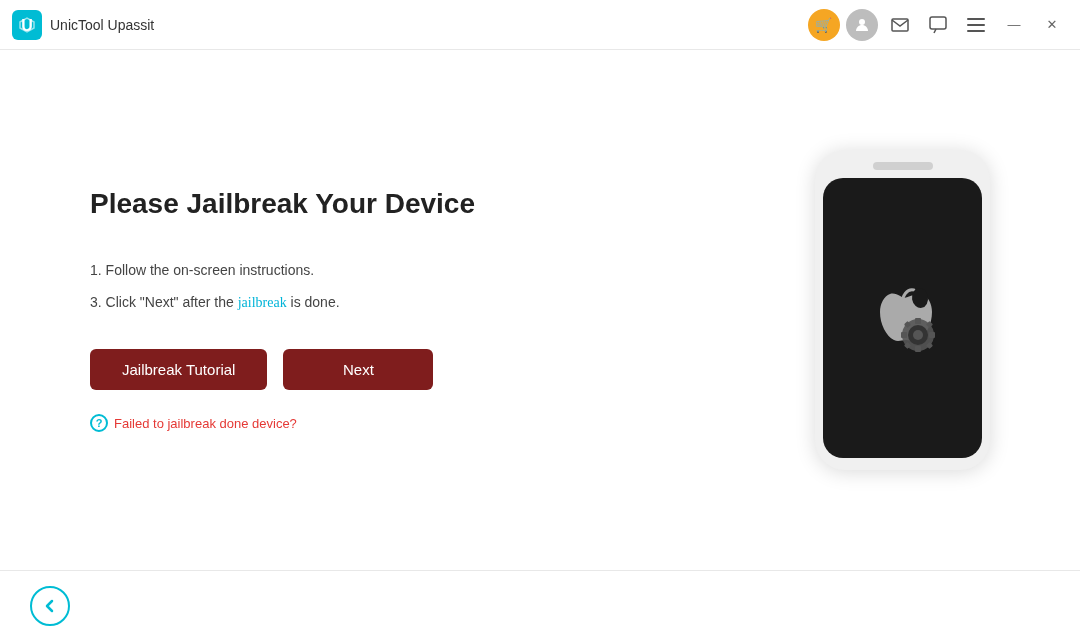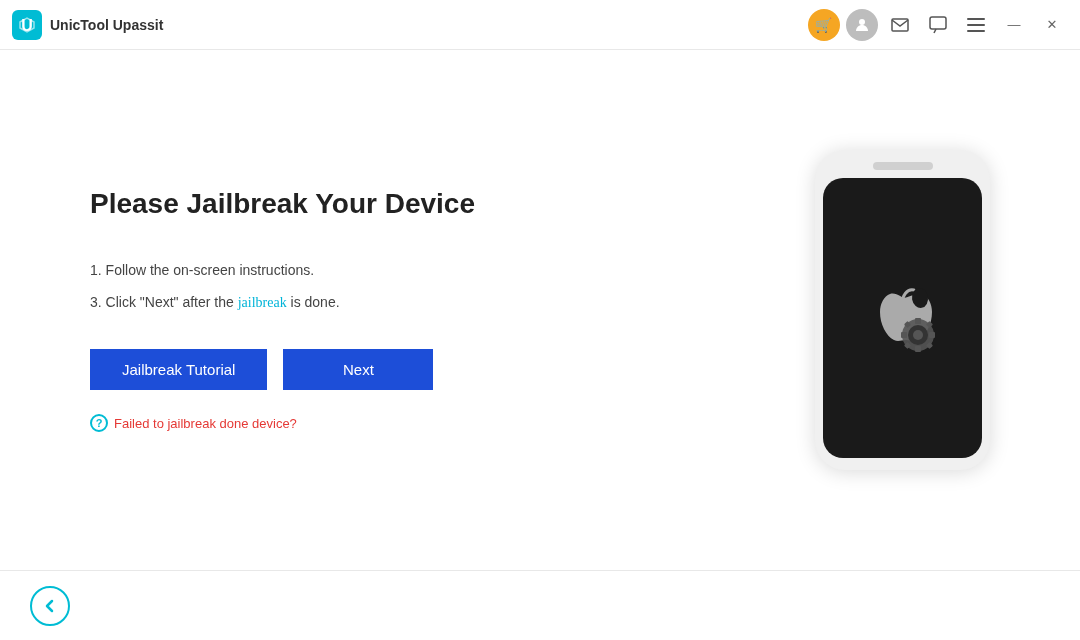--- a/index.html
+++ b/index.html
@@ -29,21 +29,21 @@
       align-items: center;
       gap: 8px;
     }
     .app-icon {
       width: 30px;
       height: 30px;
     }
     .app-title {
       font-size: 14px;
       color: #333;
-      font-weight: 700;
+      font-weight: 400;
     }
     .title-bar-right {
       display: flex;
       align-items: center;
       gap: 6px;
     }
     .tb-btn {
       width: 32px;
       height: 32px;
       border: none;
@@ -119,24 +119,24 @@
       font-family: Liberation Serif, serif;
     }
 
     .btn-row {
       display: flex;
       gap: 16px;
       margin-bottom: 24px;
     }
     .btn-primary {
       padding: 12px 32px;
-      background: #1d4ed8;
+      background: #7f1d1d;
       color: #fff;
       border: none;
-      border-radius: 0;
+      border-radius: 6px;
       font-size: 15px;
       cursor: pointer;
       font-weight: 500;
       min-width: 150px;
     }
 
     .help-link {
       display: flex;
       align-items: center;
       gap: 6px;

